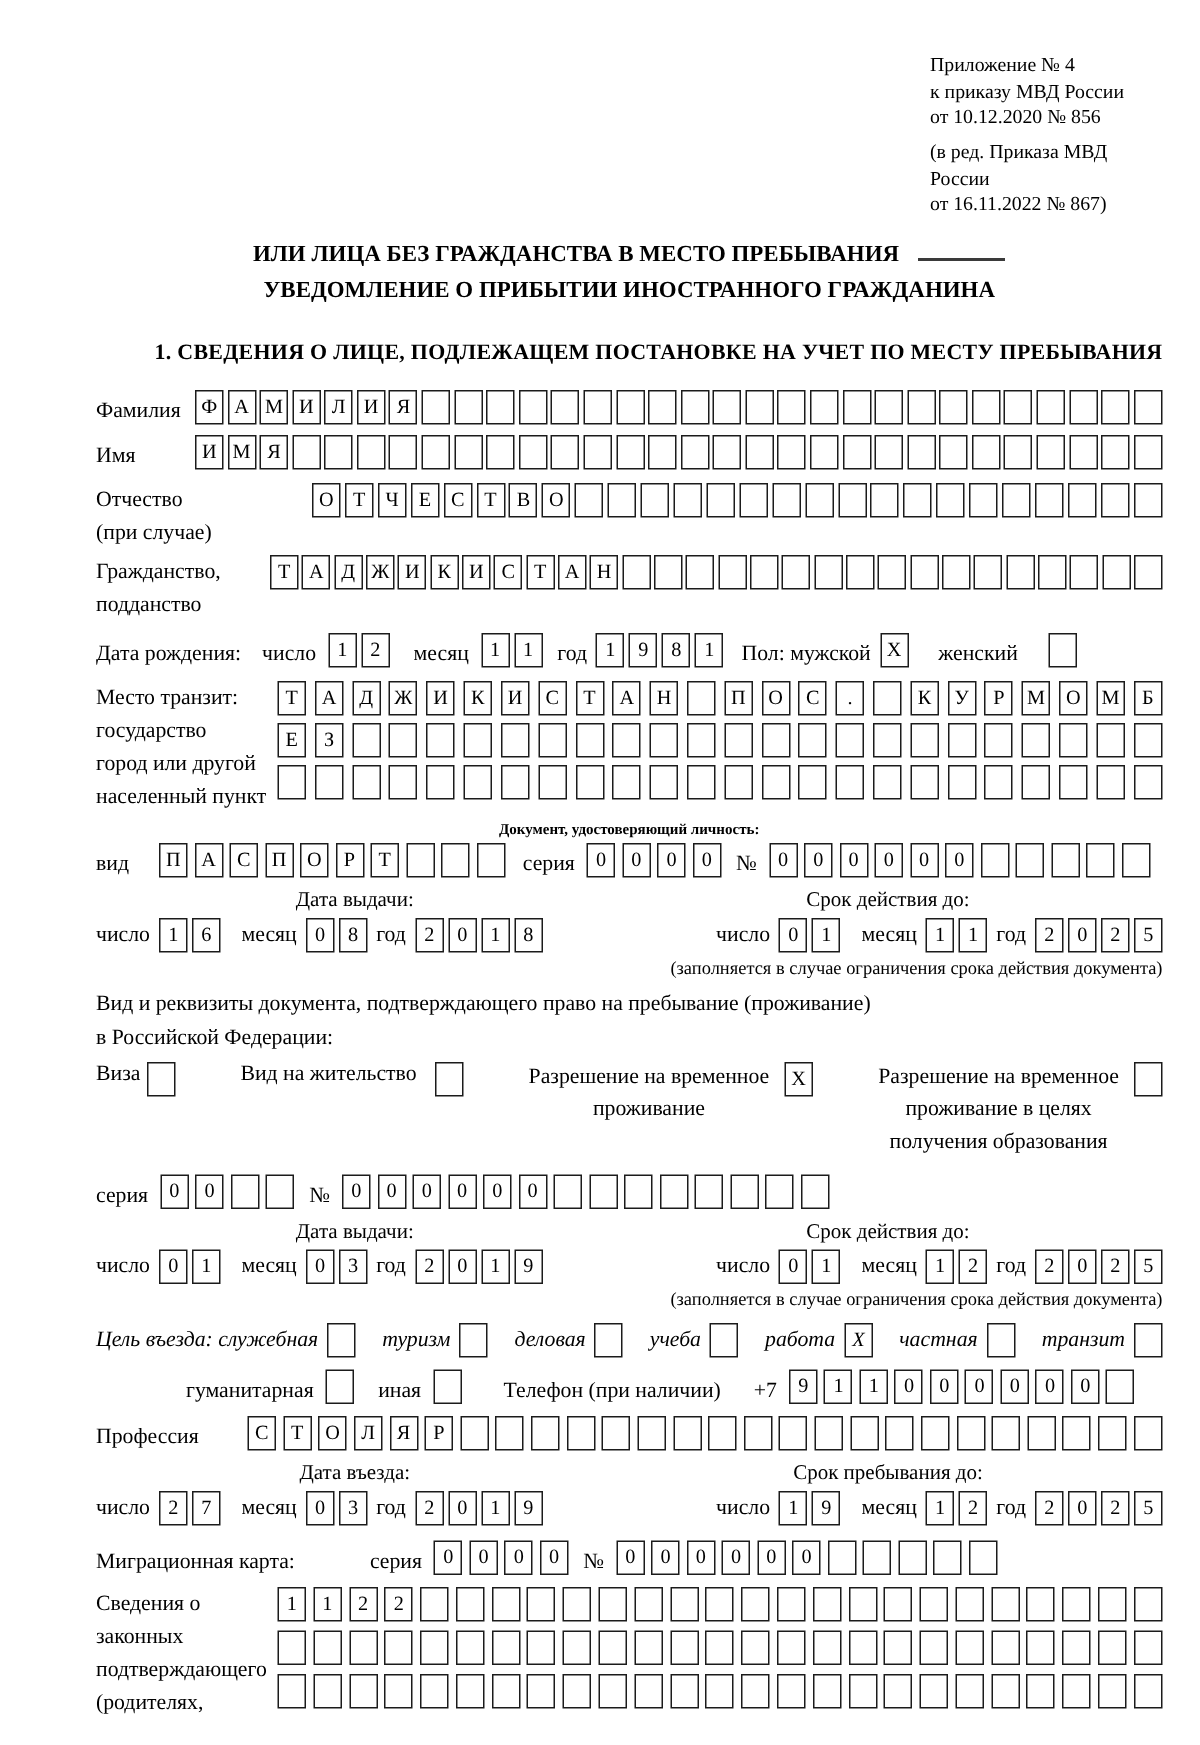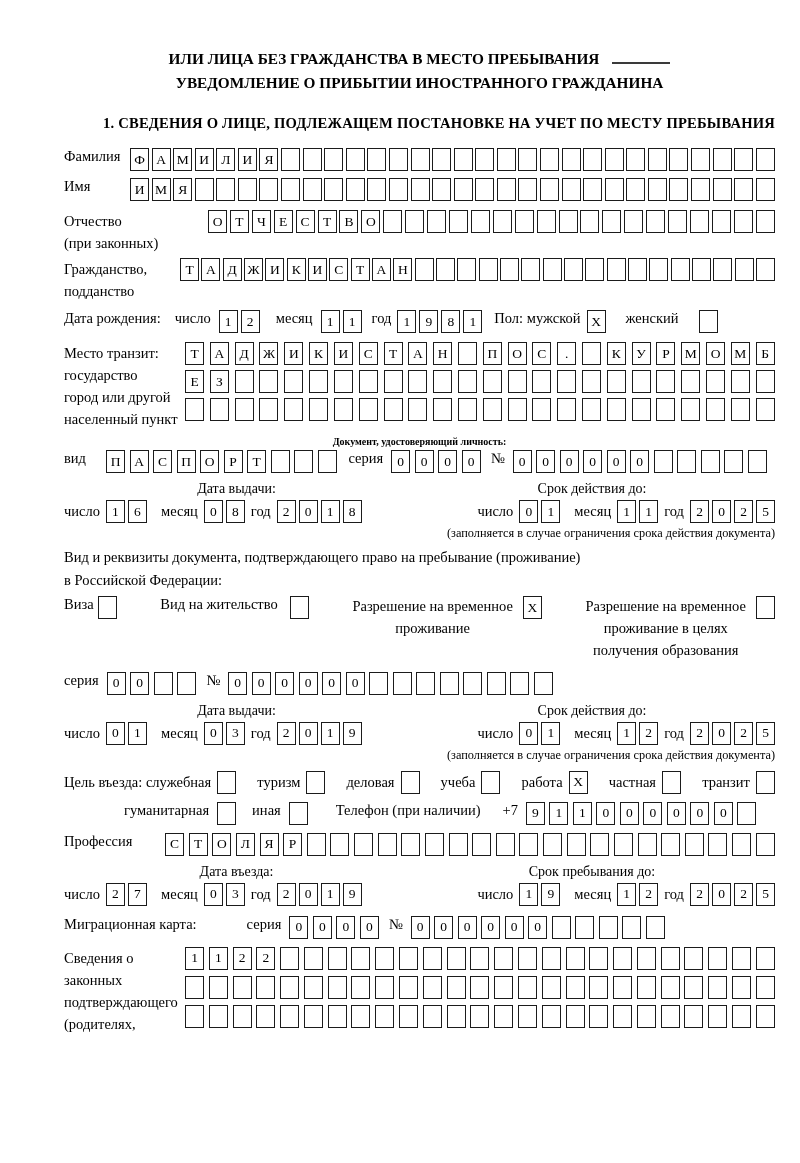--- a/index.html
+++ b/index.html
@@ -6,58 +6,65 @@
   html,body { background:#fff; }
   .page { width:800px; height:1163px; background:#fff; color:#000;
           font-family:"Liberation Serif", serif; font-size:14.5px;
           padding:34px 25px 0 64px; overflow:hidden; position:relative; }
   .ref { margin-left:556px; font-size:13.2px; line-height:1.34; }
   .ref .g2 { margin-top:5px; }
   .forma { text-align:right; font-weight:bold; font-size:15px; margin-top:16px; letter-spacing:1px; padding-right:8px; }
   .title { text-align:center; font-weight:bold; font-size:15.3px; margin-top:13px; line-height:1.55; }
   .uline { display:inline-block; width:58px; border-bottom:2px solid #3a3a3a; height:3px; margin-left:13px; }
   .sec1 { font-weight:bold; font-size:14.6px; margin-top:21px; letter-spacing:0.2px; white-space:nowrap;text-align:right; }
-  .frow { display:flex; align-items:flex-start; }
+  .frow { display:flex; align-items:flex-end; }
   .fstart { align-items:flex-start; }
   .spread { justify-content:space-between; }
   .lbl { font-size:14.5px; white-space:nowrap; }
   .lblcol { flex-shrink:0; font-size:14.5px; line-height:22px; }
   .colgrow { flex:1; }
   .cell { width:19px; height:23px; border:1.8px solid #1b1b1b; display:inline-flex;
           align-items:center; justify-content:center; font-size:13.5px; flex-shrink:0; background:#fff; }
   .grow { display:flex; flex:1; justify-content:space-between; }
   .dcells { display:inline-flex; gap:3px; }
   .g45 { gap:4.5px; }
   .dochead { text-align:center; font-weight:bold; font-size:10px; margin-top:6px; }
   .dhdrs { display:flex; font-size:14px; margin-top:8px; }
   .dhdrs .h1 { width:345px; text-align:center; }
   .dhdrs .h2 { flex:1; text-align:center; }
   .drow { display:flex; align-items:center; margin-top:3px; }
   .dg { display:flex; align-items:center; gap:6px; }
   .dg2 { margin-left:auto; }
   .note { font-size:12.3px; text-align:right; margin-top:3px; }
   .opt { display:flex; align-items:flex-start; }
   .optlines { text-align:center; font-size:14.5px; line-height:1.5; }
-  .pair { display:flex; align-items:center; gap:6px; }
+  .pair { display:flex; align-items:center; gap:6px;font-style:italic; }
   .w42{width:42px;flex-shrink:0} .w66{width:66px;flex-shrink:0} .w101{width:101px;flex-shrink:0}
   .w116{width:116px;flex-shrink:0} .w121{width:121px;flex-shrink:0} .w144{width:144px;flex-shrink:0}
   .mt3{margin-top:3px} .mt4{margin-top:4px} .mt6{margin-top:6px} .mt7{margin-top:7px}
   .mt8{margin-top:8px} .mt9{margin-top:9px} .mt10{margin-top:10px}
   .mt16{margin-top:16px}
   .ml4{margin-left:4px} .ml6{margin-left:6px} .ml8{margin-left:8px} .ml10{margin-left:10px}
   .ml12{margin-left:12px} .ml14{margin-left:14px} .ml16{margin-left:16px} .ml20{margin-left:20px}
   .ml22{margin-left:22px} .ml28{margin-left:28px} .ml50{margin-left:50px}
   .mb5{margin-bottom:5px} .mb6{margin-bottom:6px}
   .ind60{margin-left:60px}
 </style>
 </head>
 <body>
 
 <div class="page">
 
+  <div class="ref">
+    <div>Приложение № 4</div>
+    <div>к приказу МВД России</div>
+    <div>от 10.12.2020 № 856</div>
+    <div class="g2">(в ред. Приказа МВД России</div>
+    <div>от 16.11.2022 № 867)</div>
+  </div>
 
 
   <div class="title">
     <div>
       <span>ИЛИ ЛИЦА БЕЗ ГРАЖДАНСТВА В МЕСТО ПРЕБЫВАНИЯ</span><span class="uline"></span>
     </div>
     <div>УВЕДОМЛЕНИЕ О ПРИБЫТИИ ИНОСТРАННОГО ГРАЖДАНИНА</div>
   </div>
 
   <div class="sec1">1. СВЕДЕНИЯ О ЛИЦЕ, ПОДЛЕЖАЩЕМ ПОСТАНОВКЕ НА УЧЕТ ПО МЕСТУ ПРЕБЫВАНИЯ</div>
@@ -130,21 +137,21 @@
         <span class="cell"></span>
         <span class="cell"></span>
         <span class="cell"></span>
         <span class="cell"></span>
       </span>
   </div>
 
   <div class="frow fstart mt9">
     <div class="lblcol w144">
       <div>Отчество</div>
-      <div>(при законных)</div>
+      <div>(при случае)</div>
     </div>
     <span class="grow">
         <span class="cell">О</span>
         <span class="cell">Т</span>
         <span class="cell">Ч</span>
         <span class="cell">Е</span>
         <span class="cell">С</span>
         <span class="cell">Т</span>
         <span class="cell">В</span>
         <span class="cell">О</span>

